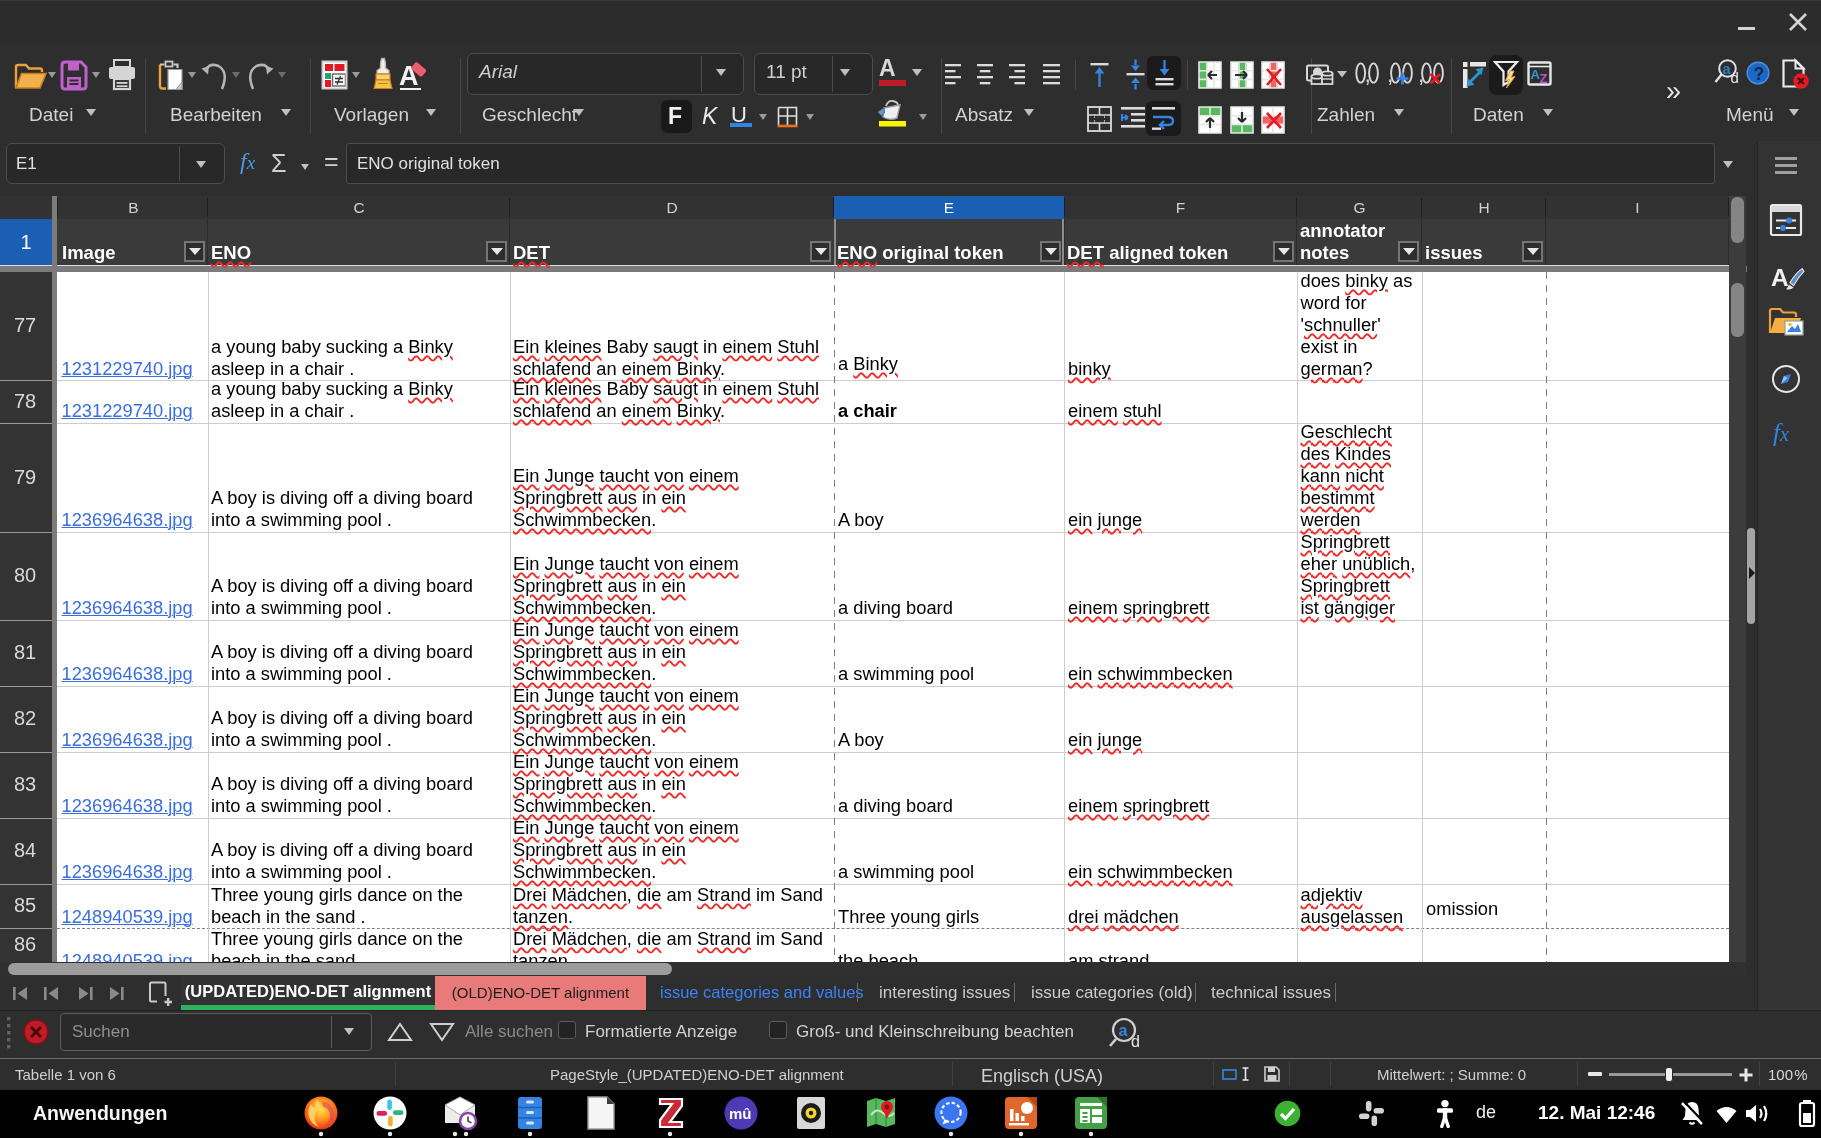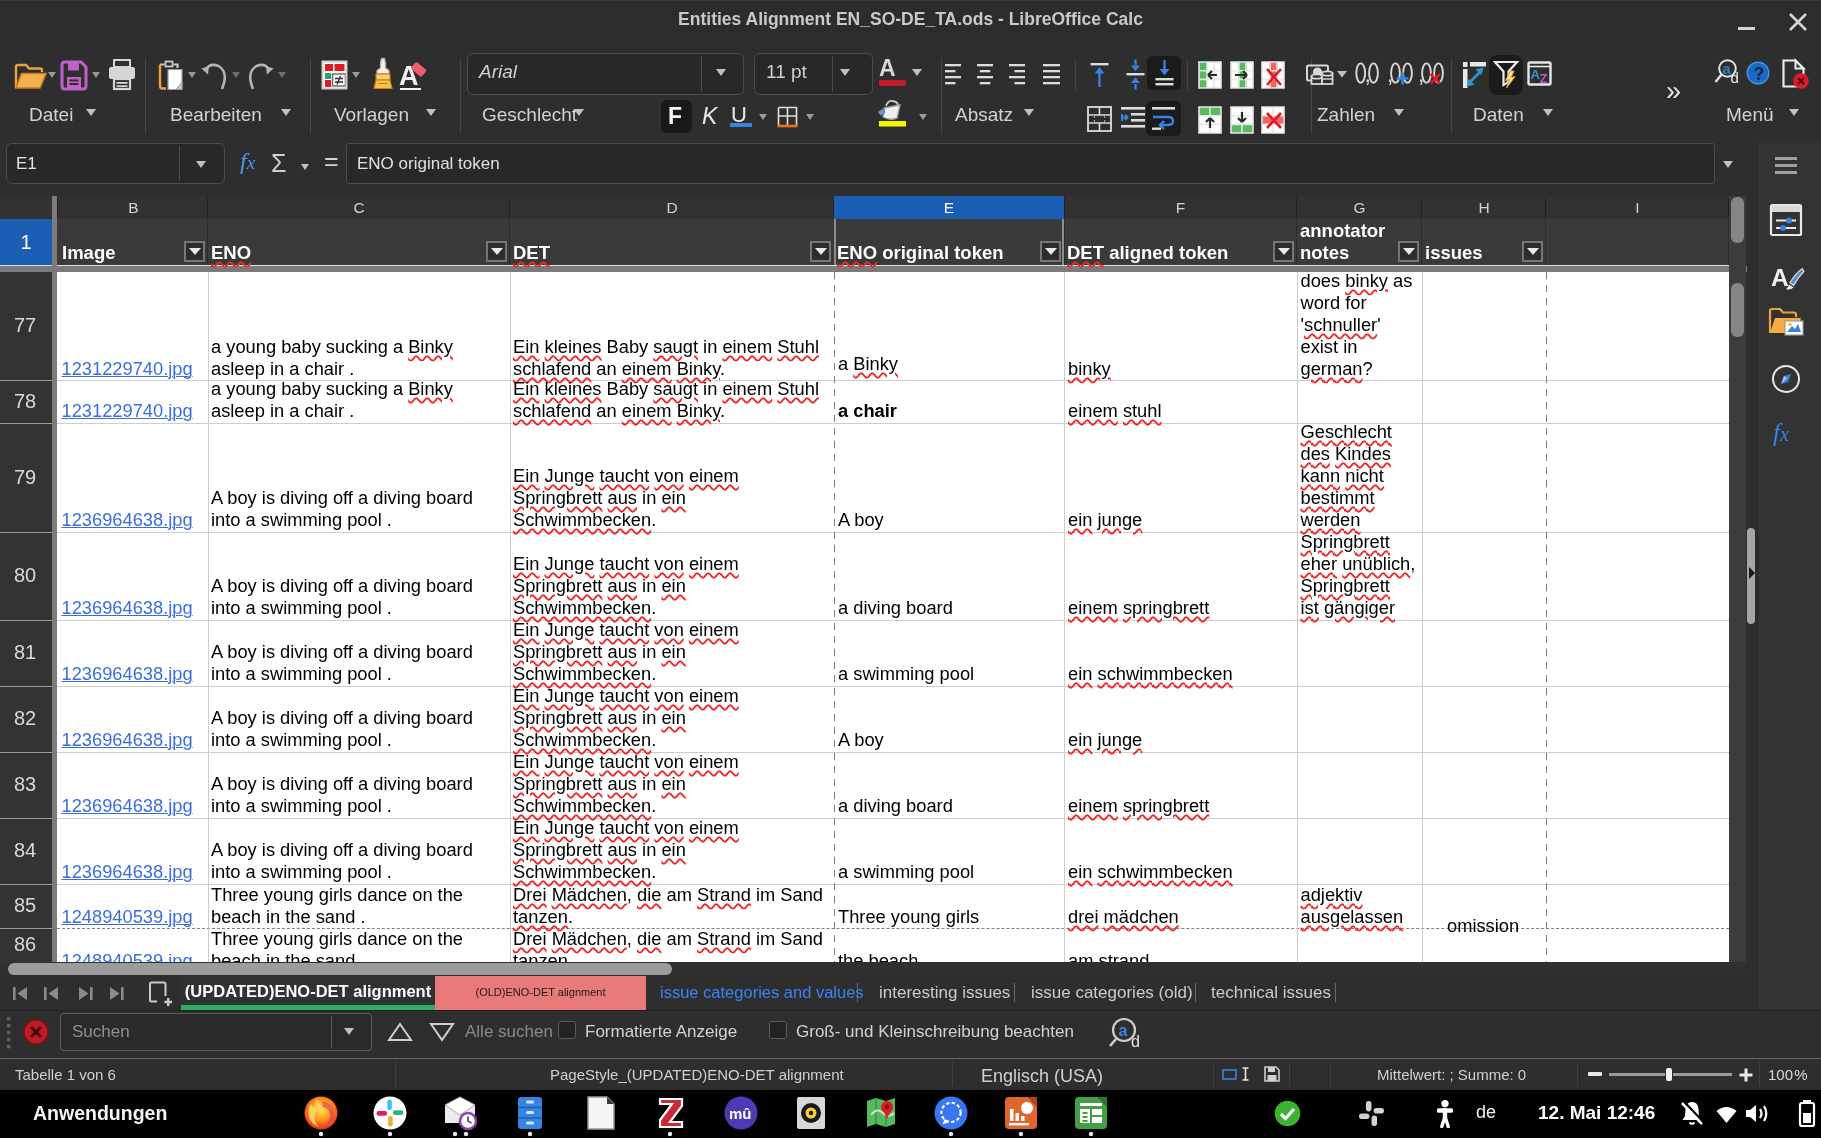--- a/index.html
+++ b/index.html
@@ -50,21 +50,20 @@
   
   #sidebar{left:1757px;top:141px;width:64px;height:869px;background:#333;border-left:1px solid #262626;box-sizing:border-box;}
   #vscroll{left:1729px;top:196px;width:17px;height:766px;background:#3c3c3c;}
   .sthumb{position:absolute;left:2px;width:13px;border-radius:6px;background:#858585;}
 </style>
 </head>
 <body>
 <div id="app">
 
   <div class="abs" id="titlebar"></div>
-  <div class="abs" id="title">Entities Alignment EN_SO-DE_TA.ods - LibreOffice Calc</div>
   <svg class="abs" style="left:1735px;top:10px" width="80" height="28" viewBox="0 0 80 28">
     <rect x="3" y="17" width="17" height="3" fill="#d4d4d4"></rect>
     <path d="M55 4 L71 20 M71 4 L55 20" stroke="#d4d4d4" stroke-width="2.6"></path>
   </svg>
 
   <div class="abs" id="toolbar"></div>
   <div id="icons">
 
 <div class="gl2" style="left:29px;top:104px;">Datei</div>
       <div class="dd" style="left:86px;top:109px;"></div>
@@ -503,21 +502,21 @@
 <div class="cell" style="left:211px;top:567.0px;">A boy is diving off a diving board<br>into a swimming pool .</div>
 <div class="cell" style="left:513px;top:545.0px;"><span class="sq">Ein</span> <span class="sq">Junge</span> <span class="sq">taucht</span> <span class="sq">von</span> <span class="sq">einem</span><br><span class="sq">Springbrett</span> <span class="sq">aus</span> in <span class="sq">ein</span><br><span class="sq">Schwimmbecken</span>.</div>
 <div class="cell" style="left:838px;top:589.0px;">a swimming pool</div>
 <div class="cell" style="left:1068px;top:589.0px;"><span class="sq">ein</span> <span class="sq">schwimmbecken</span></div>
 <div class="cell" style="left:61.5px;top:633.5px;"><a class="lnk">1248940539.jpg</a></div>
 <div class="cell" style="left:211px;top:611.5px;">Three young girls dance on the<br>beach in the sand .</div>
 <div class="cell" style="left:513px;top:611.5px;"><span class="sq">Drei</span> <span class="sq">Mädchen</span>, <span class="sq">die</span> am <span class="sq">Strand</span> im Sand<br><span class="sq">tanzen</span>.</div>
 <div class="cell" style="left:838px;top:633.5px;">Three young girls</div>
 <div class="cell" style="left:1068px;top:633.5px;"><span class="sq">drei</span> <span class="sq">mädchen</span></div>
 <div class="cell" style="left:1300.5px;top:611.5px;"><span class="sq">adjektiv</span><br><span class="sq">ausgelassen</span></div>
-<div class="cell" style="left:1426px;top:643px;margin-left:21px;">omission</div>
+<div class="cell" style="left:1426px;top:626px;">omission</div>
 <div class="cell" style="left:61.5px;top:677.5px;"><a class="lnk">1248940539.jpg</a></div>
 <div class="cell" style="left:211px;top:655.5px;">Three young girls dance on the<br>beach in the sand .</div>
 <div class="cell" style="left:513px;top:655.5px;"><span class="sq">Drei</span> <span class="sq">Mädchen</span>, <span class="sq">die</span> am <span class="sq">Strand</span> im Sand<br><span class="sq">tanzen</span>.</div>
 <div class="cell" style="left:838px;top:677.5px;">the beach</div>
 <div class="cell" style="left:1068px;top:677.5px;"><span class="sq">am</span> <span class="sq">strand</span></div>
 
 </div>
   </div>
 
   <div class="abs" id="vfreeze"></div>
@@ -547,21 +546,21 @@
 </svg>
 <svg class="abs" style="left:147px;top:981px;" width="26" height="26" viewBox="0 0 26 26">
  <path d="M3 3 Q3 1.5 4.5 1.5 L17 1.5 Q18.5 1.5 18.5 3 L18.5 15" fill="none" stroke="#c9c9c9" stroke-width="2"></path>
  <path d="M3 3 L3 19 Q3 20.5 4.5 20.5 L10 20.5" fill="none" stroke="#c9c9c9" stroke-width="2"></path>
  <path d="M17.5 21 L25 21 M21.2 17 L21.2 25" stroke="#c9c9c9" stroke-width="2.4"></path>
 </svg>
 <div class="abs" style="left:181px;top:976px;width:254px;height:34px;background:#323232;"></div>
 <div class="abs" style="left:181px;top:976px;width:254px;height:29px;text-align:center;line-height:31px;font-size:16.5px;font-weight:bold;color:#fff;">(UPDATED)ENO-DET alignment</div>
 <div class="abs" style="left:181px;top:1005px;width:254px;height:5px;background:#2eb262;"></div>
 <div class="abs" style="left:435px;top:976px;width:211px;height:34px;background:#e87a7a;"></div>
-<div class="abs" style="left:435px;top:976px;width:211px;height:31px;text-align:center;line-height:33px;font-size:11px;color:#1c1c1c;">(OLD)ENO-DET alignment</div>
+<div class="abs" style="left:435px;top:976px;width:211px;height:31px;text-align:center;line-height:33px;font-size:15px;color:#1c1c1c;">(OLD)ENO-DET alignment</div>
 <div class="abs" style="left:660px;top:983px;font-size:16.5px;color:#3b82f6;white-space:nowrap;">issue categories and values</div>
 <div class="abs" style="left:857px;top:983px;width:1px;height:19px;background:#6a6a6a;"></div>
 <div class="abs" style="left:879px;top:983px;font-size:17px;color:#cbcbcb;white-space:nowrap;">interesting issues</div>
 <div class="abs" style="left:1014px;top:983px;width:1px;height:19px;background:#6a6a6a;"></div>
 <div class="abs" style="left:1031px;top:983px;font-size:17px;color:#cbcbcb;white-space:nowrap;">issue categories (old)</div>
 <div class="abs" style="left:1195px;top:983px;width:1px;height:19px;background:#6a6a6a;"></div>
 <div class="abs" style="left:1211px;top:983px;font-size:17px;color:#cbcbcb;white-space:nowrap;">technical issues</div>
 <div class="abs" style="left:1335px;top:983px;width:1px;height:19px;background:#6a6a6a;"></div>
 
 </div>

